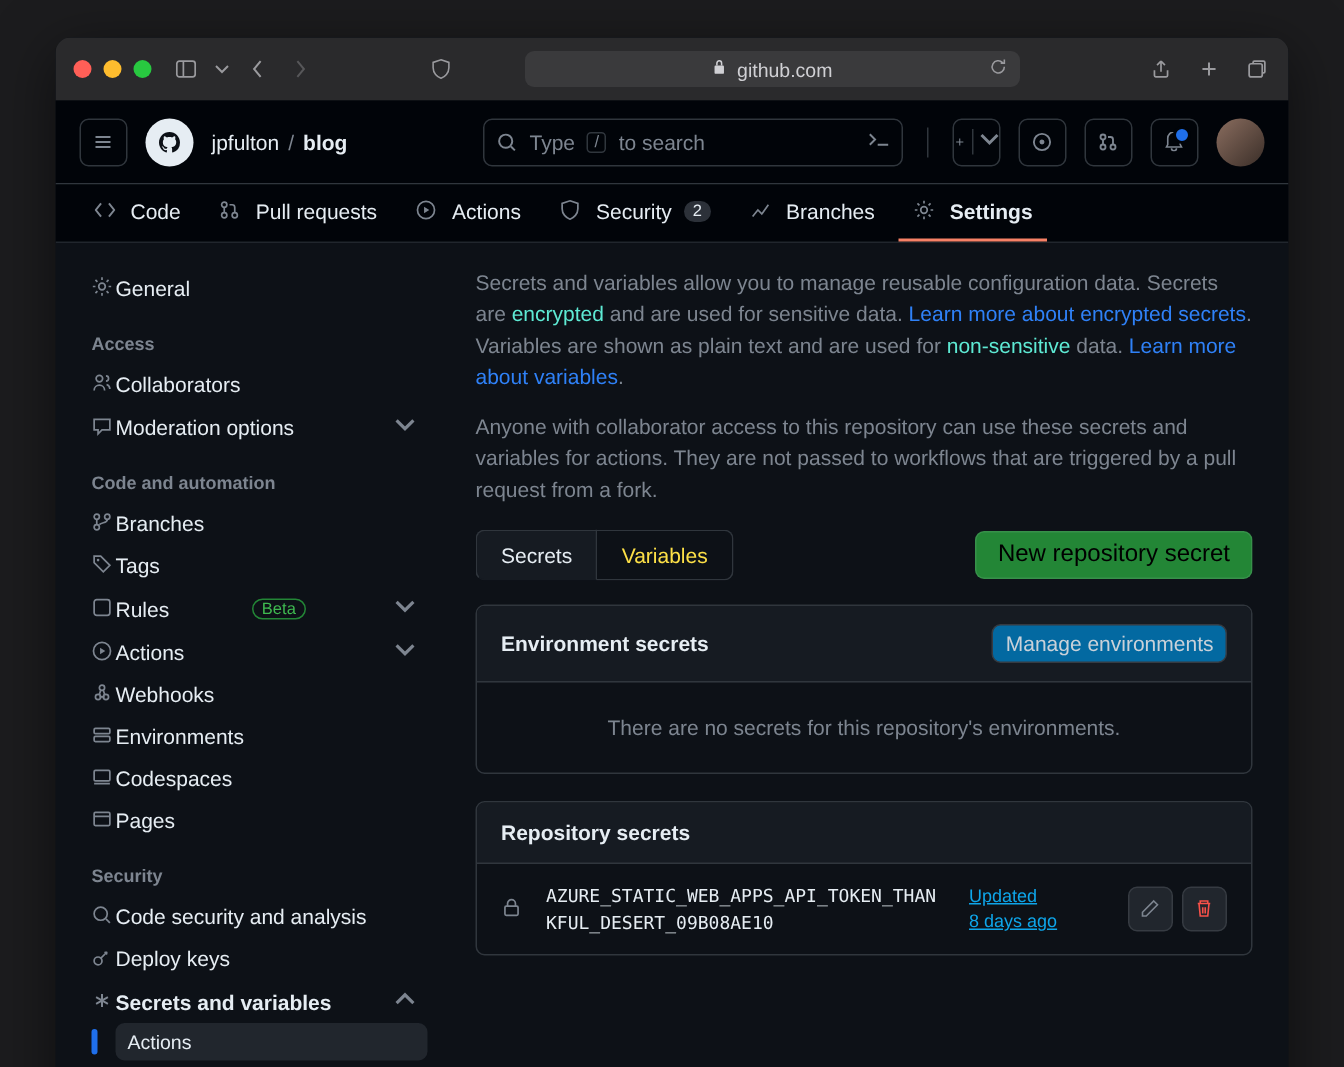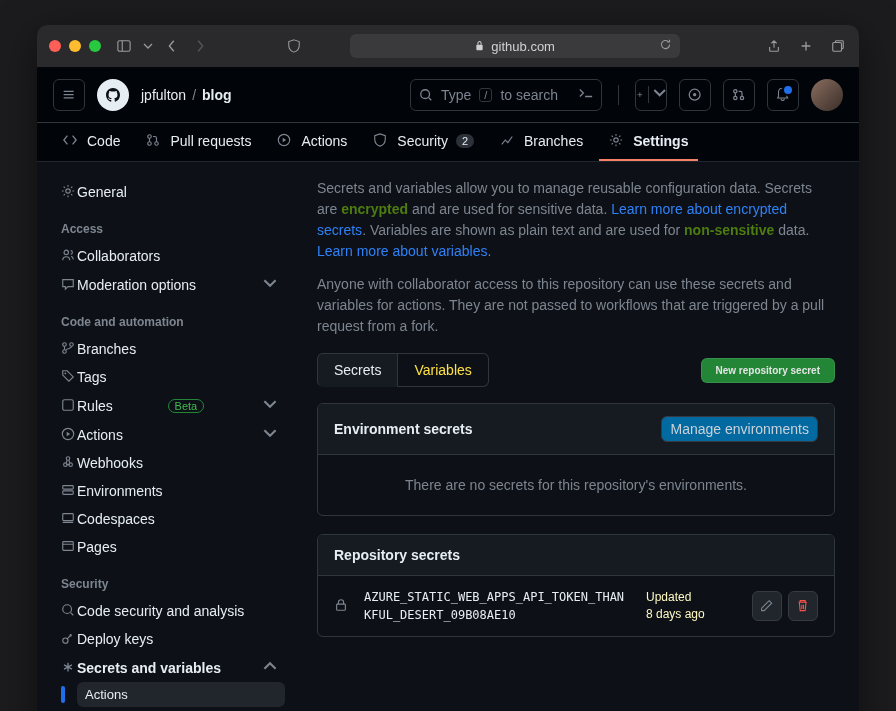--- a/index.html
+++ b/index.html
@@ -77,21 +77,21 @@
     .breadcrumb .strong { font-weight:600; }
     .gh-search {
       height:32px;
       border:1px solid #30363d;
       border-radius:6px;
       display:flex;
       align-items:center;
       padding:0 8px;
       gap:8px;
       color:#7d8590;
-      width:192px;
+      width:280px;
       margin-left:auto;
     }
     .gh-search .slash { border:1px solid #30363d; padding:0 4px; border-radius:3px; font-size:11px; }
     .gh-search .cmd { margin-left:auto; color:#7d8590; }
     .vdiv { width:1px; height:20px; background:#30363d; margin:0 4px; }
     .btn-add { display:flex; }
     .btn-add .caret { border-left:1px solid #30363d; padding-left:4px; margin-left:4px; }
     .avatar { width:32px; height:32px; border-radius:50%; background:linear-gradient(135deg,#8a6d5f,#3a2e28); }
     .notif-dot { position:relative; }
     .notif-dot::after { content:''; position:absolute; top:4px; right:4px; width:8px; height:8px; background:#1f6feb; border-radius:50%; border:2px solid #010409; }
@@ -155,47 +155,47 @@
     .side-sub .side-item.active::before {
       content:''; position:absolute; left:-16px; top:4px; bottom:4px; width:4px;
       background:#1f6feb; border-radius:4px;
     }
     .side-item.bold { font-weight:600; }
 
     .main { flex:1; padding: 16px 24px 24px; }
     h1 { font-size:24px; font-weight:400; margin-bottom:12px; }
     .desc { color:#7d8590; line-height:1.5; margin-bottom:12px; font-size:14px; }
     .desc .link { color:#2f81f7; }
-    .desc .em { color:#4d7c0f; font-weight:700; }
+    .desc .em { color:#5eead4; font-weight:400; }
 
     .tabrow { display:flex; align-items:center; margin:16px 0; }
     .subtabs { display:flex; }
     .subtab {
       padding:8px 16px;
       border:1px solid #30363d;
       background:#0d1117;
       color:#fde047;
       font-size:14px;
     }
     .subtab:first-child { border-radius:6px 0 0 6px; }
     .subtab:last-child { border-radius:0 6px 6px 0; border-left:none; }
     .subtab.active {
       background:#161b22;
       color:#e6edf3;
       border-bottom:1px solid #161b22;
     }
     .btn-primary {
       margin-left:auto;
       background:#238636;
-      color:#e5e5e5;
+      color:#000000;
       border:1px solid rgba(240,246,252,.1);
       padding:6px 14px;
       border-radius:6px;
-      font-size:10px;
-      font-weight:700;
+      font-size:16px;
+      font-weight:400;
     }
 
     .panel {
       border:1px solid #30363d;
       border-radius:6px;
       margin-bottom:18px;
       overflow:hidden;
     }
     .panel-head {
       display:flex;
@@ -217,21 +217,21 @@
     .panel-body { padding: 22px 16px; text-align:center; color:#7d8590; }
     .panel-body.nopad { padding:0; text-align:left; }
     .secret-row {
       display:flex;
       align-items:center;
       padding:12px 16px;
       gap:16px;
     }
     .secret-row .lockicon { color:#7d8590; }
     .secret-row .name { font-family: ui-monospace,SFMono-Regular,Menlo,monospace; font-size:12px; flex:1; color:#e6edf3; word-break:break-all; line-height:1.5; }
-    .secret-row .meta { color:#fef9c3; font-size:12px; width:90px; line-height:1.4; }
+    .secret-row .meta { color:#0ea5e9; font-size:12px; width:90px; line-height:1.4;text-decoration:underline; }
     .row-actions { display:flex; gap:6px; }
     .row-btn {
       width:30px; height:30px;
       background:#21262d;
       border:1px solid #363b42;
       border-radius:6px;
       display:flex;align-items:center;justify-content:center;
       color:#7d8590;
     }
     .row-btn.danger { color:#f85149; }

